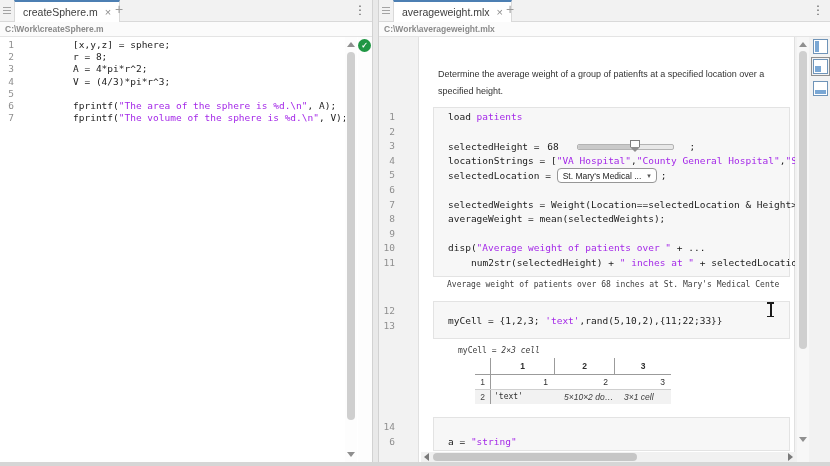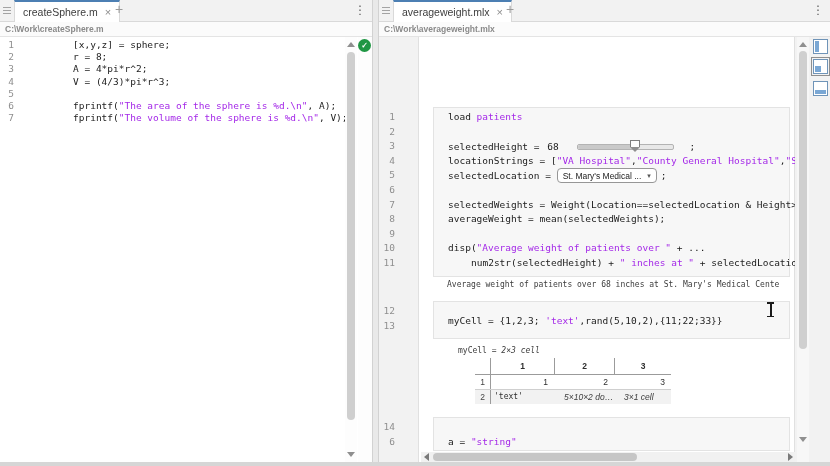--- a/index.html
+++ b/index.html
@@ -179,20 +179,21 @@
         <span class="close">×</span>
       </div>
       <div class="newtab" style="left:124px">+</div>
       <div class="tabmenu">⋮</div>
     </div>
     <div class="crumb">C:\Work\averageweight.mlx</div>
 
     <div class="editor r-editor">
       <div class="page"></div>
 
+      <div class="doc-intro">Determine the average weight of a group of patienfts at a specified location over a specified height.</div>
 
       <div class="cblock" style="top:70px; height:170px"></div>
       <div class="cblock" style="top:264px; height:38px"></div>
       <div class="cblock" style="top:380px; height:34px"></div>
 
       <div class="rgut" style="top:74px">1</div>
       <div class="rgut" style="top:88.6px">2</div>
       <div class="rgut" style="top:103.2px">3</div>
       <div class="rgut" style="top:117.8px">4</div>
       <div class="rgut" style="top:132.4px">5</div>

